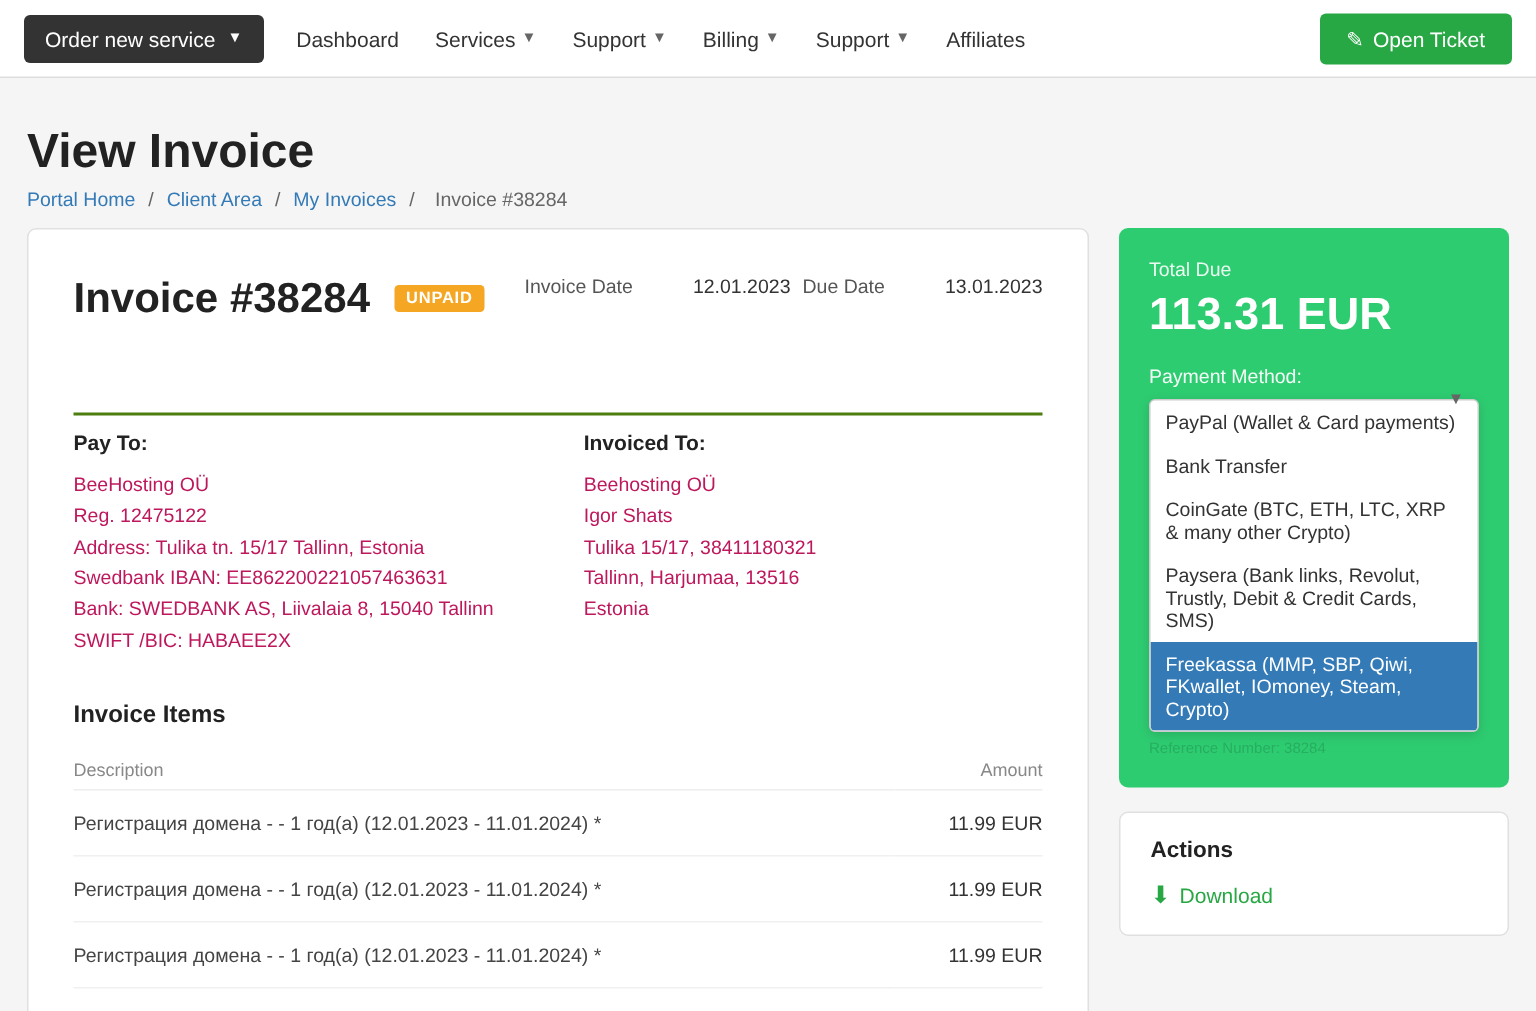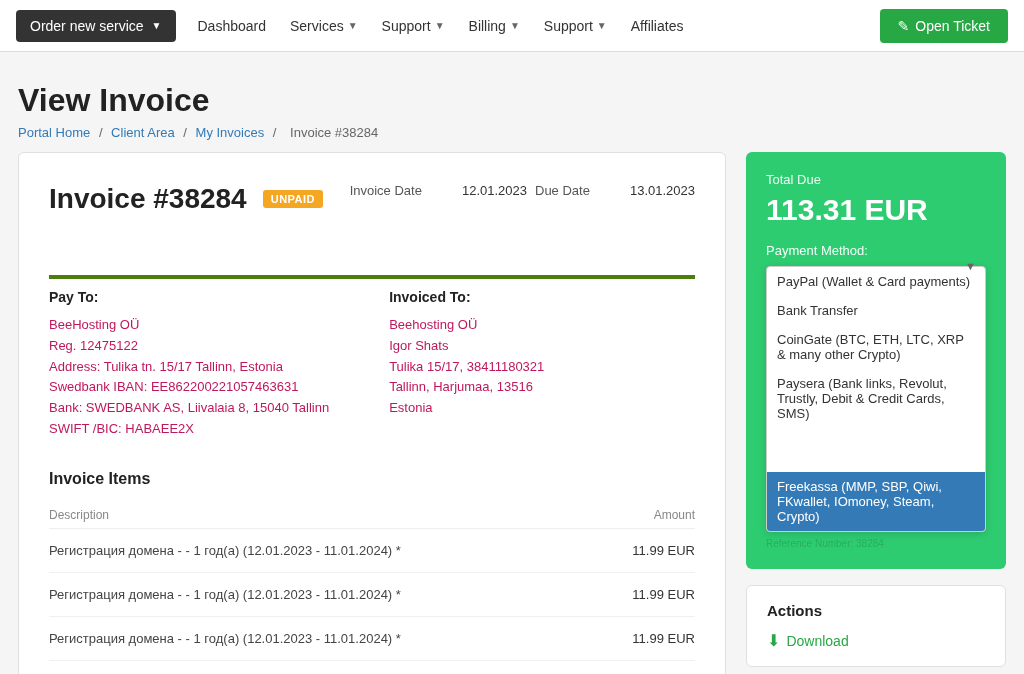--- a/index.html
+++ b/index.html
@@ -79,21 +79,21 @@
     .badge-unpaid {
       background: #f5a623;
       color: #fff;
       font-size: 11px;
       font-weight: bold;
       padding: 3px 8px;
       border-radius: 3px;
       letter-spacing: 0.5px;
     }
 
-    .invoice-addresses { display: flex; gap: 60px; margin-bottom: 30px; padding-top: 10px; border-top: 4px solid #4d7c0f; }
+    .invoice-addresses { display: flex; gap: 60px; margin-bottom: 30px; padding-top: 10px; border-top: 2px solid #4d7c0f; }
     .address-block h4 { font-size: 14px; font-weight: bold; margin-bottom: 10px; color: #222; }
     .address-block p { font-size: 13px; color: #be185d; line-height: 1.6; }
 
     
     .invoice-top-section { display: flex; justify-content: space-between; align-items: flex-start; margin-bottom: 30px; }
     .invoice-dates-right { display: flex; flex-direction: row; gap: 8px; }
     .date-row { display: flex; justify-content: space-between; gap: 40px; font-size: 13px; color: #555; }
     .date-row .dv { color: #333; }
 
     
@@ -137,21 +137,21 @@
       margin-top: 4px;
       overflow: hidden;
       box-shadow: 0 2px 8px rgba(0,0,0,0.15);
     }
     .dropdown-item {
       padding: 7px 10px;
       font-size: 13px;
       color: #333;
       cursor: pointer;
     }
-    .dropdown-item.selected { background: #337ab7; color: #fff; margin-top: 44px; }
+    .dropdown-item.selected { background: #337ab7; color: #fff; }
     .ref-number { font-size: 10px; color: #27ae60; margin-top: 6px; }
 
     
     .actions-card {
       background: #fff;
       border: 1px solid #e0e0e0;
       border-radius: 6px;
       padding: 16px 20px;
     }
     .actions-card h4 { font-size: 15px; font-weight: bold; color: #222; margin-bottom: 12px; }

